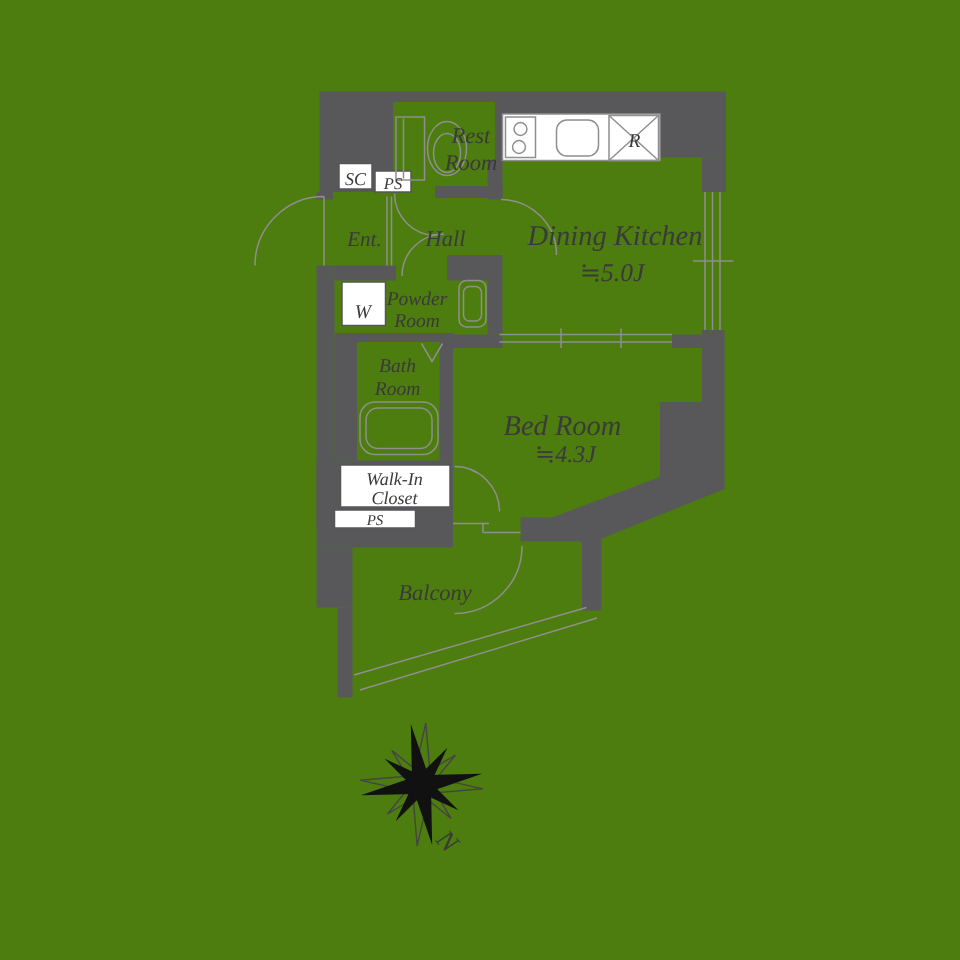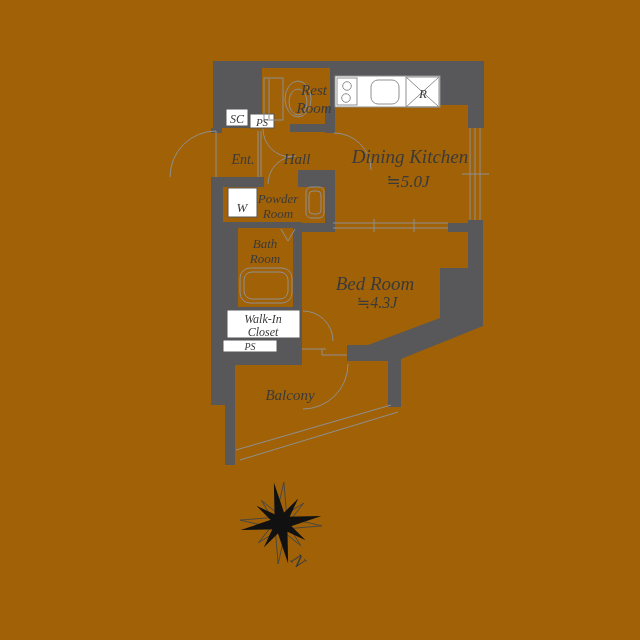--- a/index.html
+++ b/index.html
@@ -1,16 +1,16 @@
 <!DOCTYPE html>
 <html><head>
 <meta charset="utf-8">
 <style>
   html,body{margin:0;padding:0;background:#fff;}
-  .stage{position:relative;width:640px;height:640px;background:#a16207;overflow:hidden;}
+  .stage{position:relative;width:640px;height:640px;background:#4d7c0f;overflow:hidden;}
   svg{display:block;}
   .lbl{font-family:"Liberation Serif","DejaVu Serif",serif;font-style:italic;fill:#3a3a3a;}
   .fix{stroke:#8f8f8f;stroke-width:1;fill:none;}
   .fixw{stroke:#8f8f8f;stroke-width:1;fill:#ffffff;}
   .box{fill:#ffffff;stroke:#565658;stroke-width:1;}
   .thin{stroke:#8f8f8f;stroke-width:1;fill:none;}
 </style>
 </head>
 <body>
 

